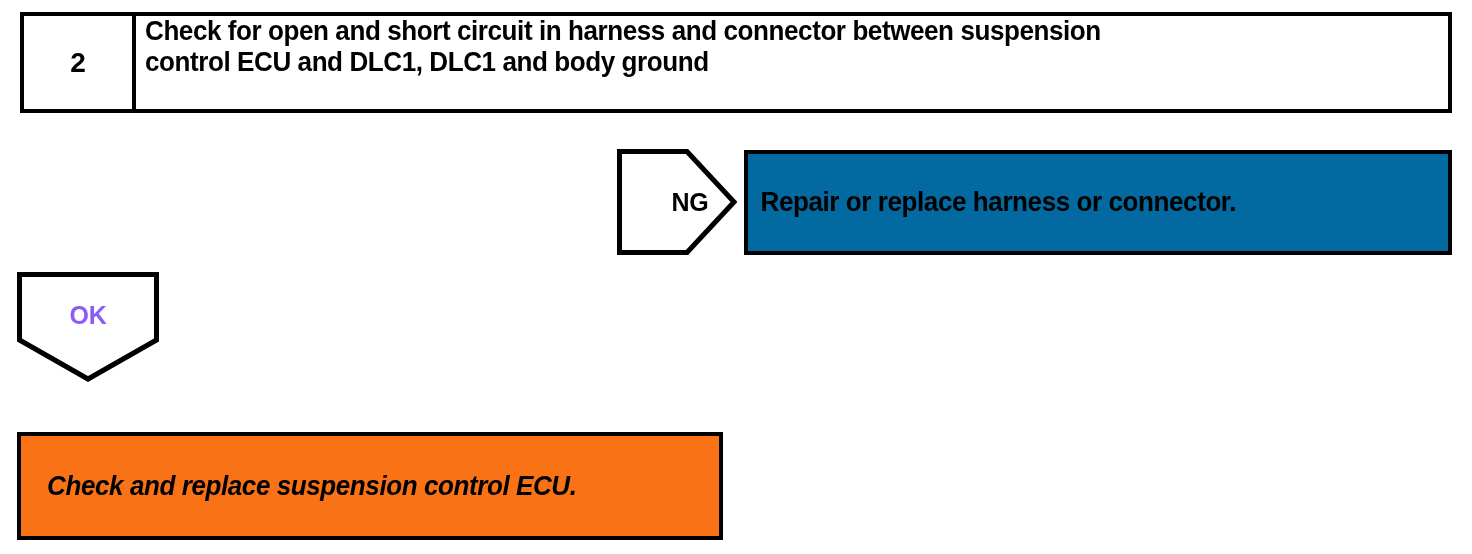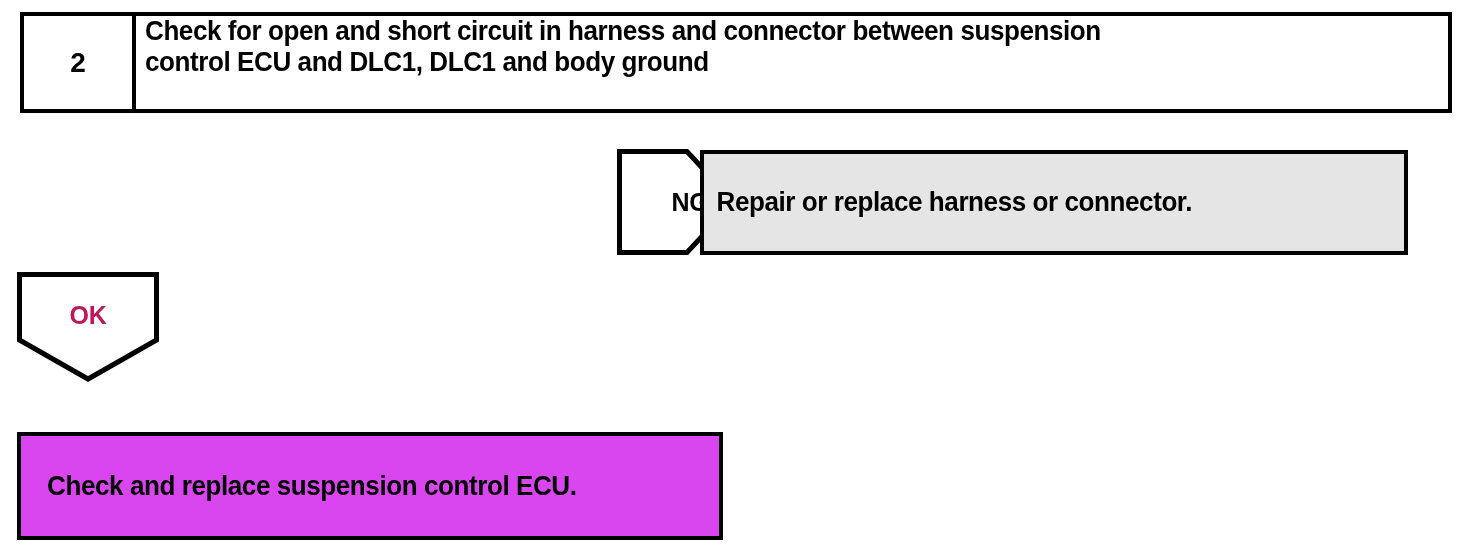--- a/index.html
+++ b/index.html
@@ -92,27 +92,27 @@
     font-size: 25px;
     font-weight: bold;
     color: #000000;
     letter-spacing: -0.3px;
     margin-left: 26px;
   }
 
   
   .repair-box {
     position: absolute;
-    left: 700px;
+    left: 744px;
     top: 150px;
     width: 708px;
     height: 105px;
     box-sizing: border-box;
     border: 4px solid #000000;
-    background: #e5e5e5;
+    background: #0369a1;
     display: flex;
     align-items: center;
   }
   .repair-text {
     font-size: 27px;
     font-weight: bold;
     color: #000000;
     letter-spacing: -0.45px;
     padding-left: 13px;
     transform: scaleX(0.965);
@@ -136,36 +136,37 @@
     position: absolute;
     left: 0;
     top: 0;
     width: 142px;
     height: 86px;
     display: flex;
     align-items: center;
     justify-content: center;
     font-size: 25px;
     font-weight: bold;
-    color: #be185d;
+    color: #8b5cf6;
     letter-spacing: -0.3px;
   }
 
   
   .final-box {
     position: absolute;
     left: 17px;
     top: 432px;
     width: 706px;
     height: 108px;
     box-sizing: border-box;
     border: 4px solid #000000;
-    background: #d946ef;
-    display: flex;
-    align-items: center;
+    background: #f97316;
+    display: flex;
+    align-items: center;
+    font-style: italic;
   }
   .final-text {
     font-size: 27px;
     font-weight: bold;
     color: #000000;
     letter-spacing: -0.45px;
     padding-left: 27px;
     transform: scaleX(0.965);
     transform-origin: left center;
   }

